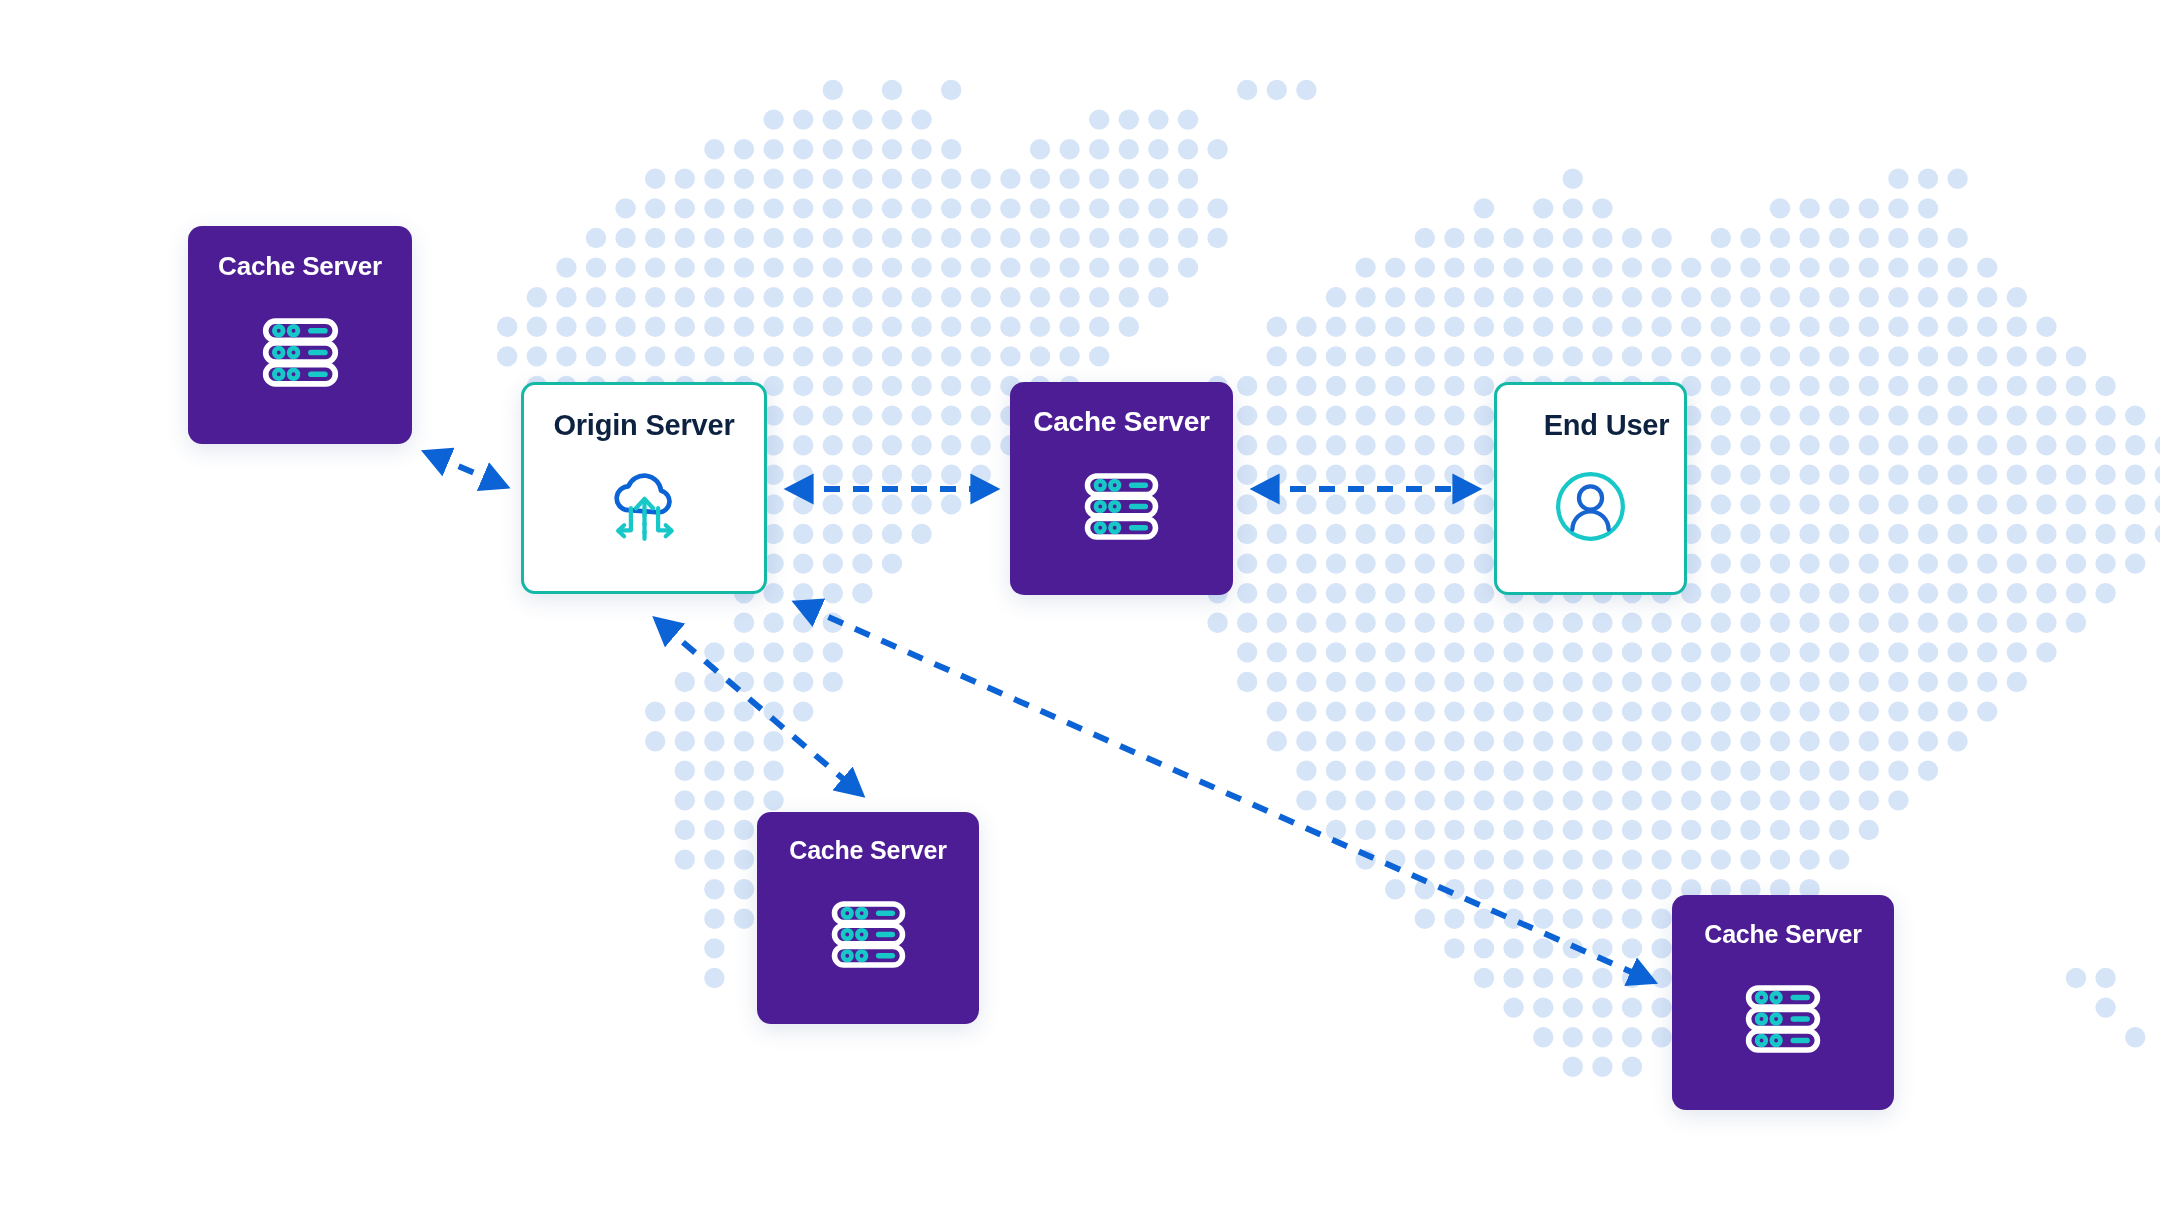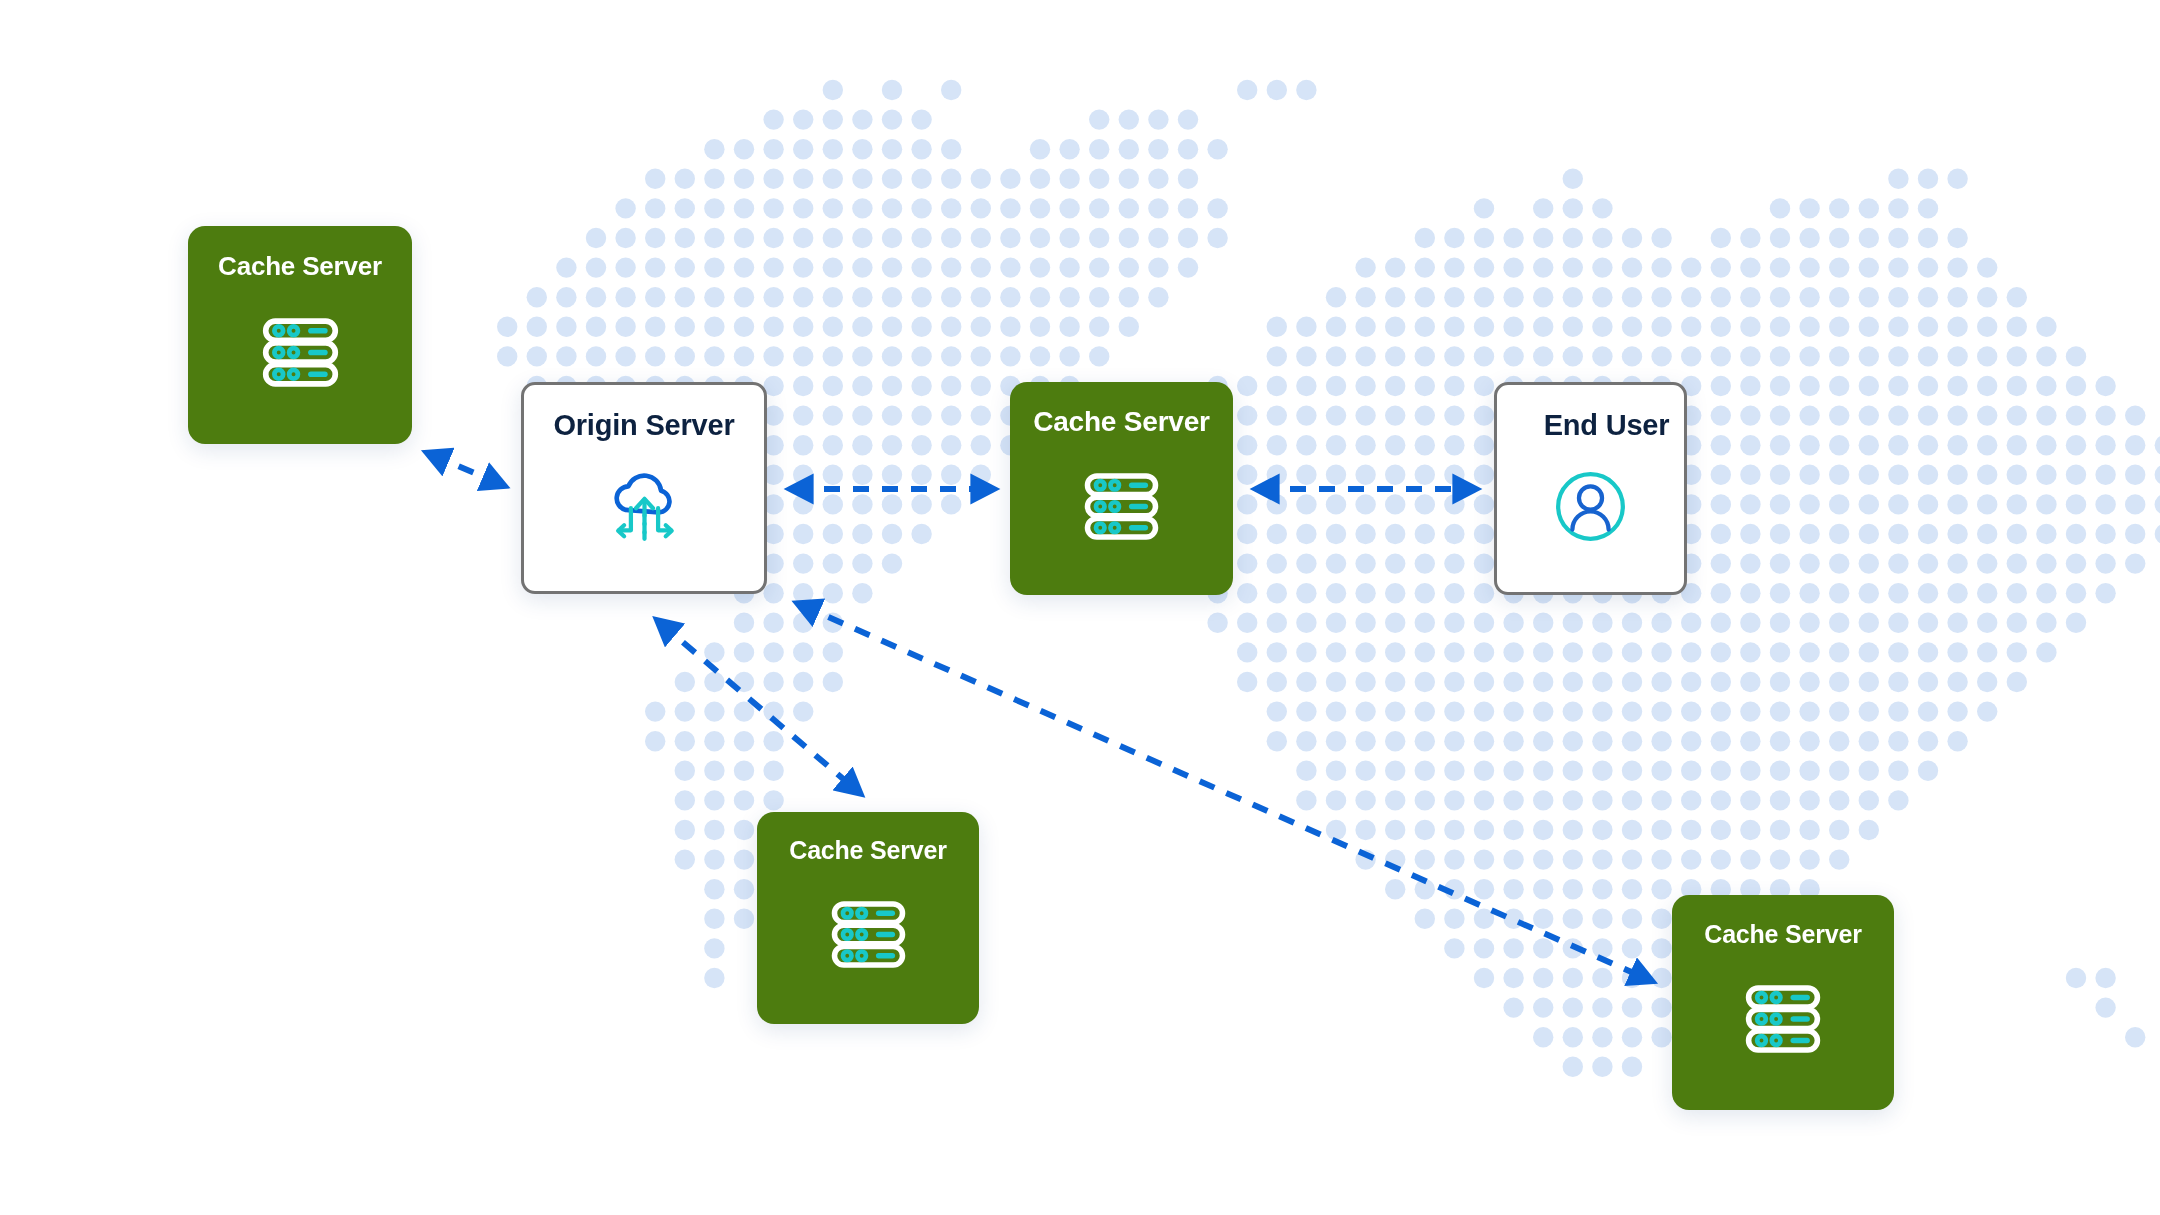--- a/index.html
+++ b/index.html
@@ -35,26 +35,25 @@
   .node {
     position: absolute;
     box-sizing: border-box;
     border-radius: 14px;
     display: flex;
     flex-direction: column;
     align-items: center;
     box-shadow: 0 6px 22px rgba(24, 60, 120, 0.13);
   }
   .node.filled {
-    background: #4d7c0f;
-    border-radius: 17px;
+    background: #4c1d95;
   }
   .node.outlined {
     background: #ffffff;
-    border: 3px solid #737373;
+    border: 3px solid #14b8a6;
   }
   .node-title {
     font-weight: bold;
     letter-spacing: -0.2px;
     text-align: center;
     white-space: nowrap;
   }
   .node.filled .node-title { color: #ffffff; }
   .node.outlined .node-title { color: #0d2240; }
   .node-icon {

